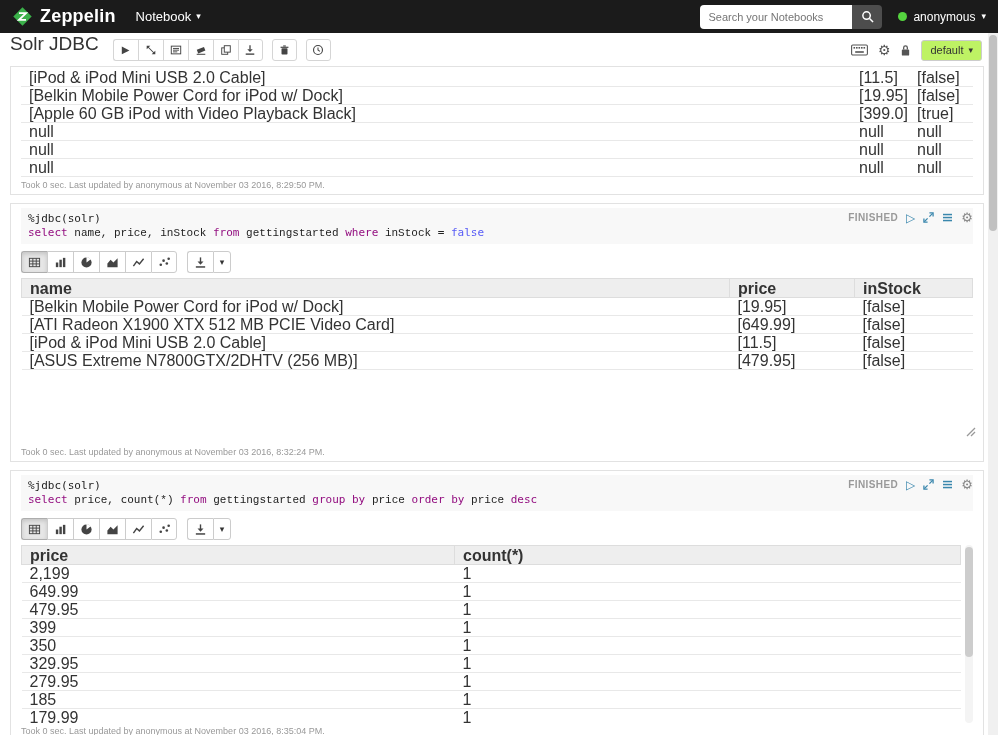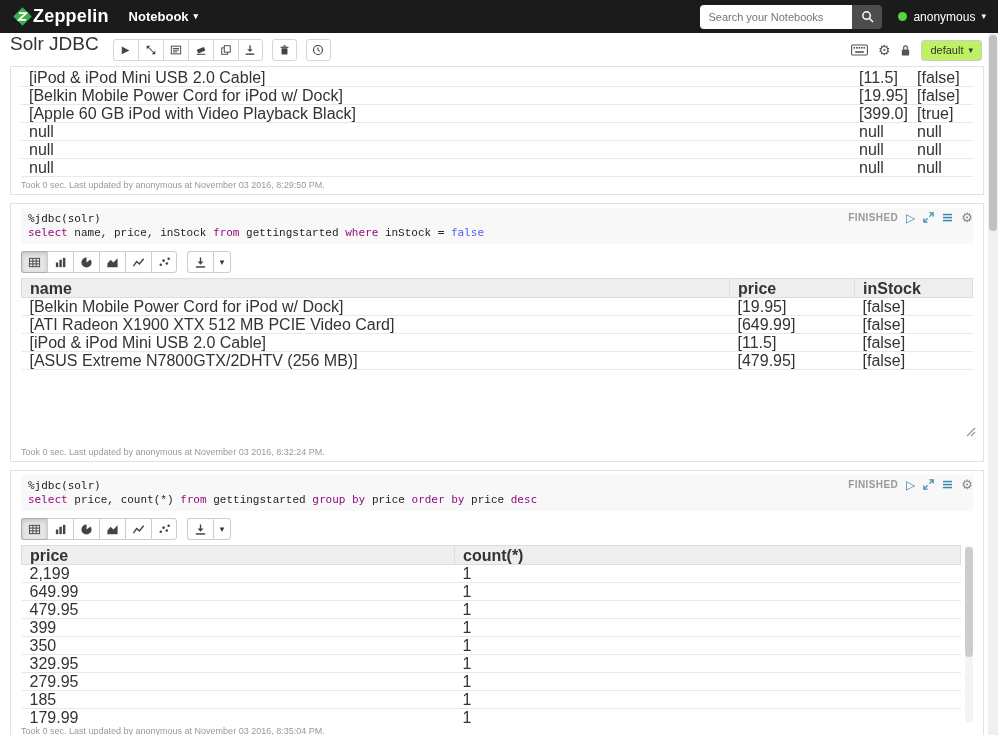--- a/index.html
+++ b/index.html
@@ -8,23 +8,23 @@
     width: 998px; height: 735px; overflow: hidden; position: relative;
     background: #fff; color: #333;
     font-family: "Liberation Sans", sans-serif;
   }
 
   
   .navbar {
     height: 33px; background: #1b1b1b; display: flex; align-items: center;
     padding: 0 12px; gap: 20px; position: relative; z-index: 5;
   }
-  .brand { display:flex; align-items:center; cursor:pointer; }
+  .brand { display:flex; align-items:center; gap:7px; cursor:pointer; }
   .brand-text { color:#fff; font-weight:bold; font-size:18px; letter-spacing:.2px; }
-  .nav-menu { color:#fff; font-size:13px; font-weight:bold; display:flex; align-items:center; gap:5px; cursor:pointer; text-decoration:none; }
+  .nav-menu { color:#fff; font-size:13px; font-weight:normal; display:flex; align-items:center; gap:5px; cursor:pointer; text-decoration:none; }
   .caret { font-size:9px; line-height:1; }
   .nav-right { margin-left:auto; display:flex; align-items:center; gap:16px; }
   .search-group { display:flex; }
   .search-input {
     width:152px; height:24px; border:none; border-radius:4px 0 0 4px;
     padding:0 8px; font-size:11px; font-family:"Liberation Sans",sans-serif; outline:none;
   }
   .search-btn {
     width:30px; height:24px; background:#4d4d4d; border:none; border-radius:0 4px 4px 0;
     display:flex; align-items:center; justify-content:center; cursor:pointer; padding:0;

